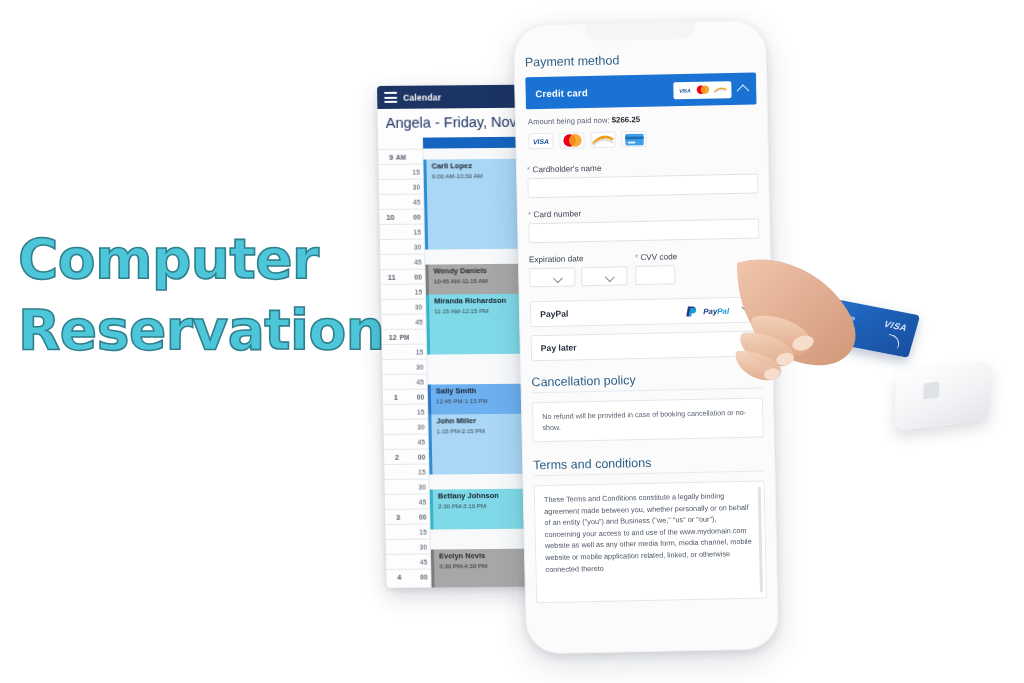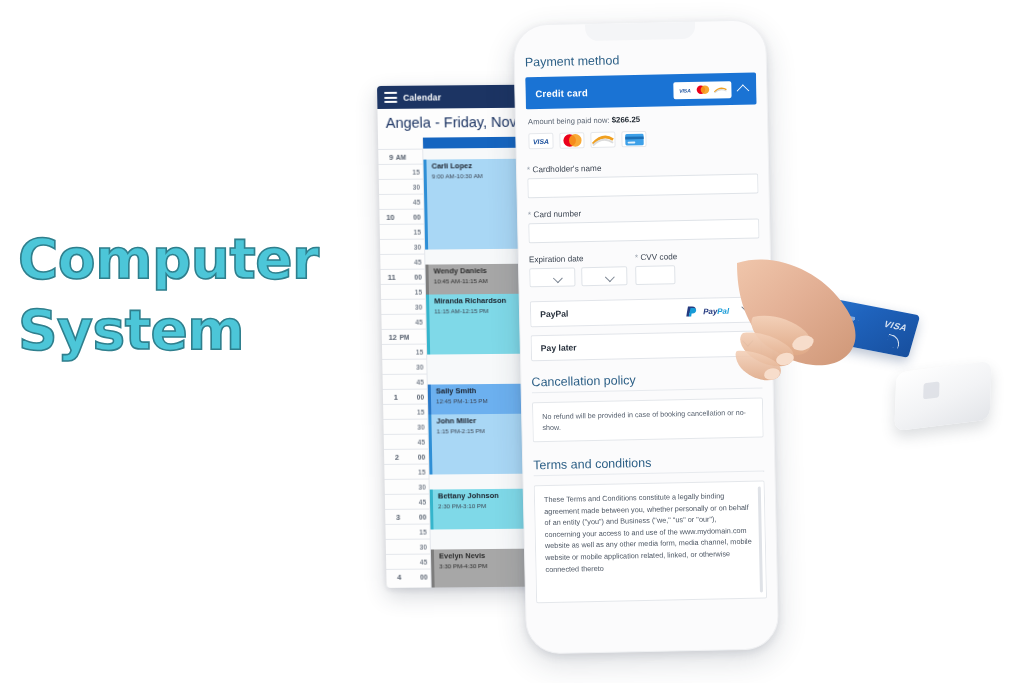--- a/index.html
+++ b/index.html
@@ -249,21 +249,21 @@
   }
   .hand { position: absolute; left: 0; top: 0; width: 220px; height: 190px; }
 </style>
 </head>
 <body>
 
 <div id="stage">
 
   <div class="hero">
     <div class="hero-line" style="color: rgb(76, 198, 216); -webkit-text-stroke: 1.6px rgb(47, 127, 141);">Computer</div>
-    <div class="hero-line" style="color: rgb(76, 198, 216); -webkit-text-stroke: 1.6px rgb(47, 127, 141);">System</div>
+    <div class="hero-line" style="color: rgb(76, 198, 216); -webkit-text-stroke: 1.6px rgb(47, 127, 141);">Reservation</div>
   </div>
 
   <div class="calendar-card">
     <div class="cal-header" style="background: rgb(28, 52, 99);">
       <span class="ham">
           <i></i>
           <i></i>
           <i></i>
         </span>
       <span class="cal-header-title">Calendar</span>

